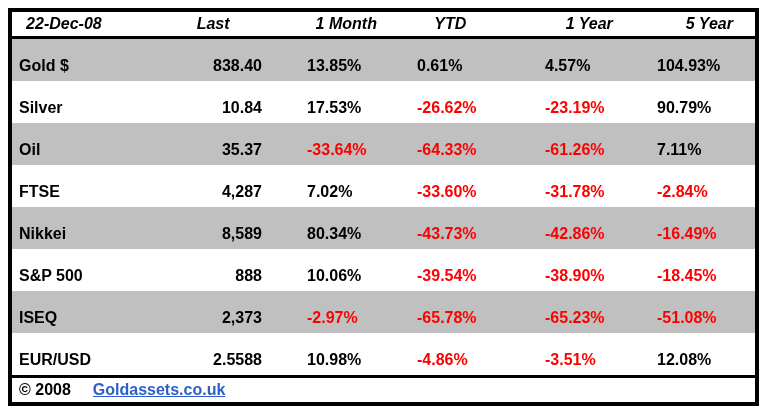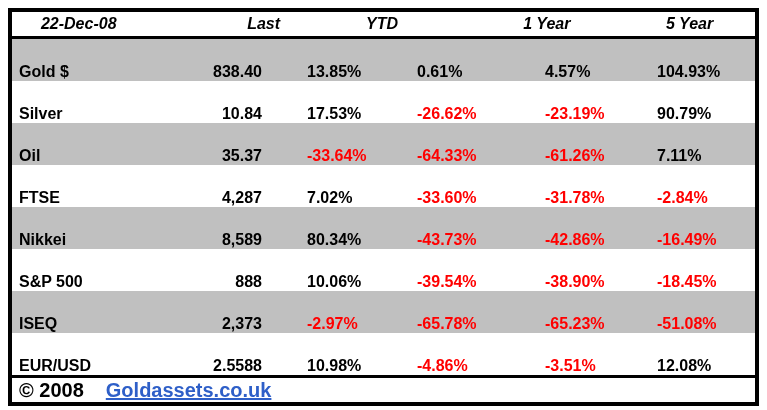--- a/index.html
+++ b/index.html
@@ -44,54 +44,55 @@
     font-size: 16px;
     color: #000000;
     background: #ffffff;
   }
   .row.shaded { background: var(--row-shade, #C0C0C0); }
   .c {
     box-sizing: border-box;
     white-space: nowrap;
     overflow: hidden;
   }
-  .row .c { }
+  .row .c { padding-bottom: 6px; }
   .c1 { width: 147px; padding-left: 7px; text-align: left; }
   .header-row .c1 { padding-left: 0; text-align: center; }
   .c2 { width: 148px; text-align: right; padding-right: 45px; }
   .c3 { width: 110px; text-align: left; }
   .c4 { width: 128px; text-align: left; }
   .c5 { width: 112px; text-align: left; }
   .c6 { width: 98px;  text-align: left; }
   .neg { color: var(--neg, #FF0000); }
   .footer-row {
     height: 24px;
     display: flex;
     align-items: center;
     padding-left: 7px;
     font-weight: bold;
-    font-size: 20px;
+    font-size: 16px;
     color: #000000;
     background: #ffffff;
   }
   .footer-link {
     color: var(--link-blue, #2E5FC8);
     text-decoration: underline;
     margin-left: 22px;
     cursor: pointer;
   }
 </style>
 </head>
 <body>
 
 <div class="market-table">
 
   <div class="header-row">
     <div class="c c1">22-Dec-08</div>
     <div class="c c2">Last</div>
+    <div class="c c3">1 Month</div>
     <div class="c c4">YTD</div>
     <div class="c c5">1 Year</div>
     <div class="c c6">5 Year</div>
   </div>
 
   <div class="sep"></div>
 
   <div id="table-rows">
       <div class="row shaded">
     <div class="c c1">Gold $</div>

